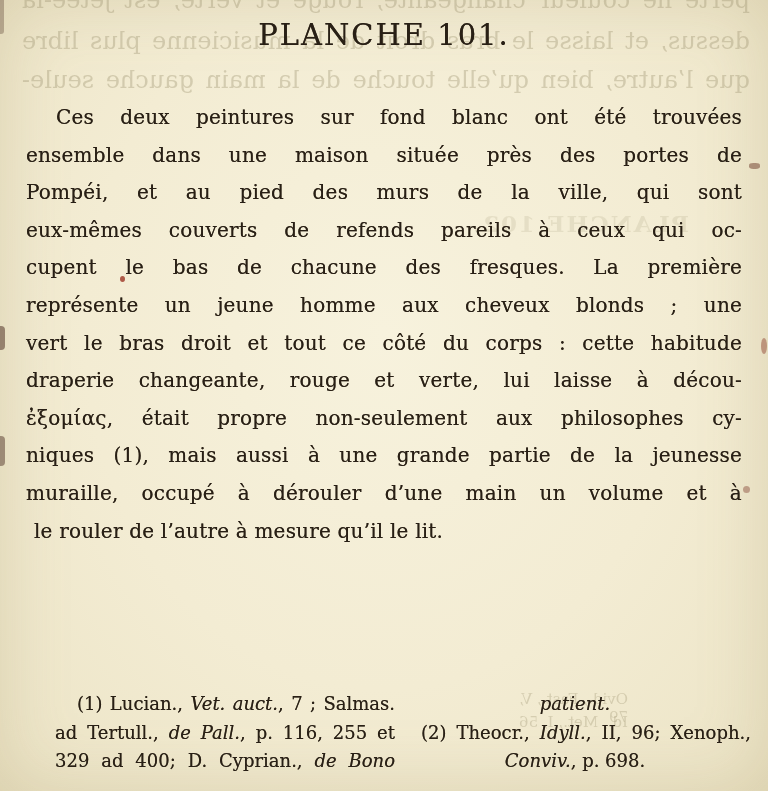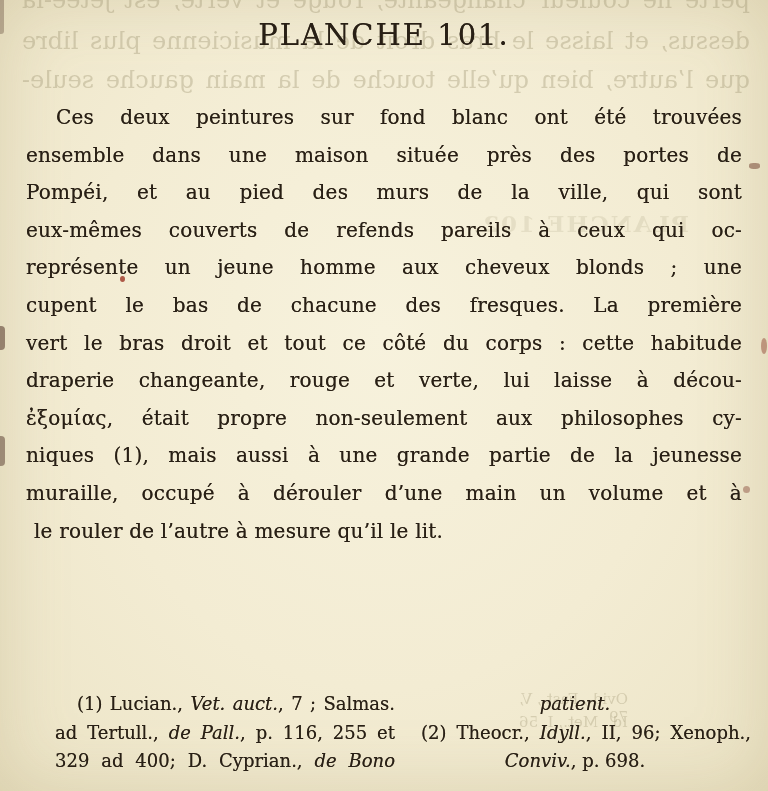--- a/index.html
+++ b/index.html
@@ -71,22 +71,22 @@
   <div class="ghost ghost-fn gf1">Ovid., Fast., V, 79</div>
   <div class="ghost ghost-fn gf2">Id., Met., I, 56</div>
 
   <h1 class="heading">PLANCHE 101.</h1>
 
   <div class="body-block">
       <div class="line first">Ces deux peintures sur fond blanc ont été trouvées</div>
       <div class="line">ensemble dans une maison située près des portes de</div>
       <div class="line">Pompéi, et au pied des murs de la ville, qui sont</div>
       <div class="line">eux-mêmes couverts de refends pareils à ceux qui oc-</div>
+      <div class="line">cupent le bas de chacune des fresques. La première</div>
       <div class="line">représente un jeune homme aux cheveux blonds ; une</div>
-      <div class="line">cupent le bas de chacune des fresques. La première</div>
       <div class="line">vert le bras droit et tout ce côté du corps : cette habitude</div>
       <div class="line">draperie changeante, rouge et verte, lui laisse à décou-</div>
       <div class="line">ἐξομίας, était propre non-seulement aux philosophes cy-</div>
       <div class="line">niques (1), mais aussi à une grande partie de la jeunesse</div>
       <div class="line">muraille, occupé à dérouler d’une main un volume et à</div>
       <div class="line last">le rouler de l’autre à mesure qu’il le lit.</div>
     </div>
 
   <div class="footnotes">
     <div class="fn-col left">

